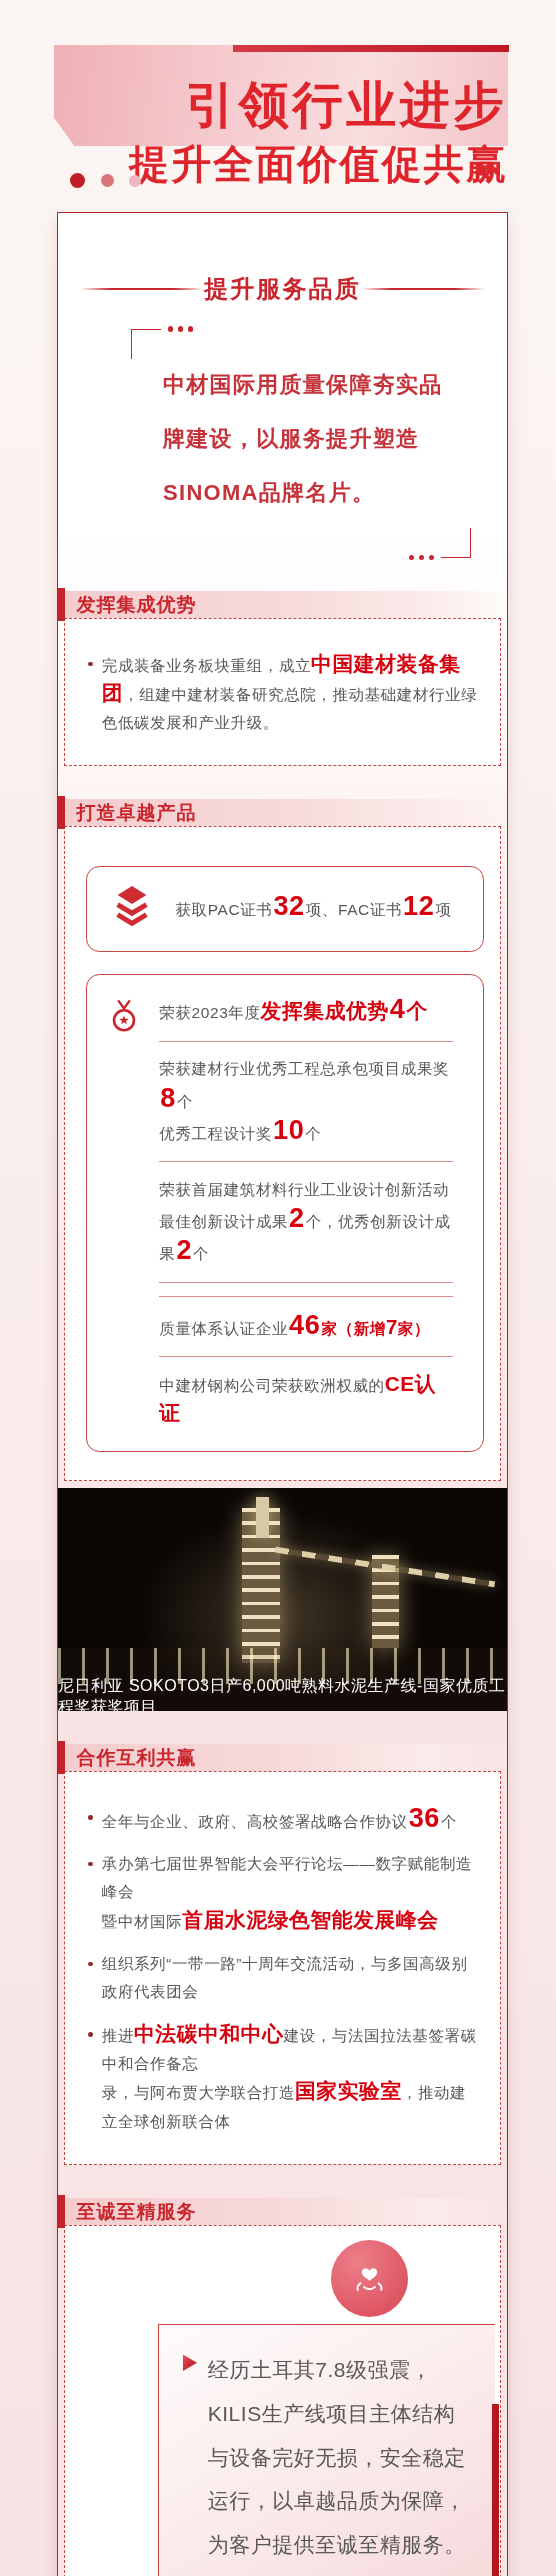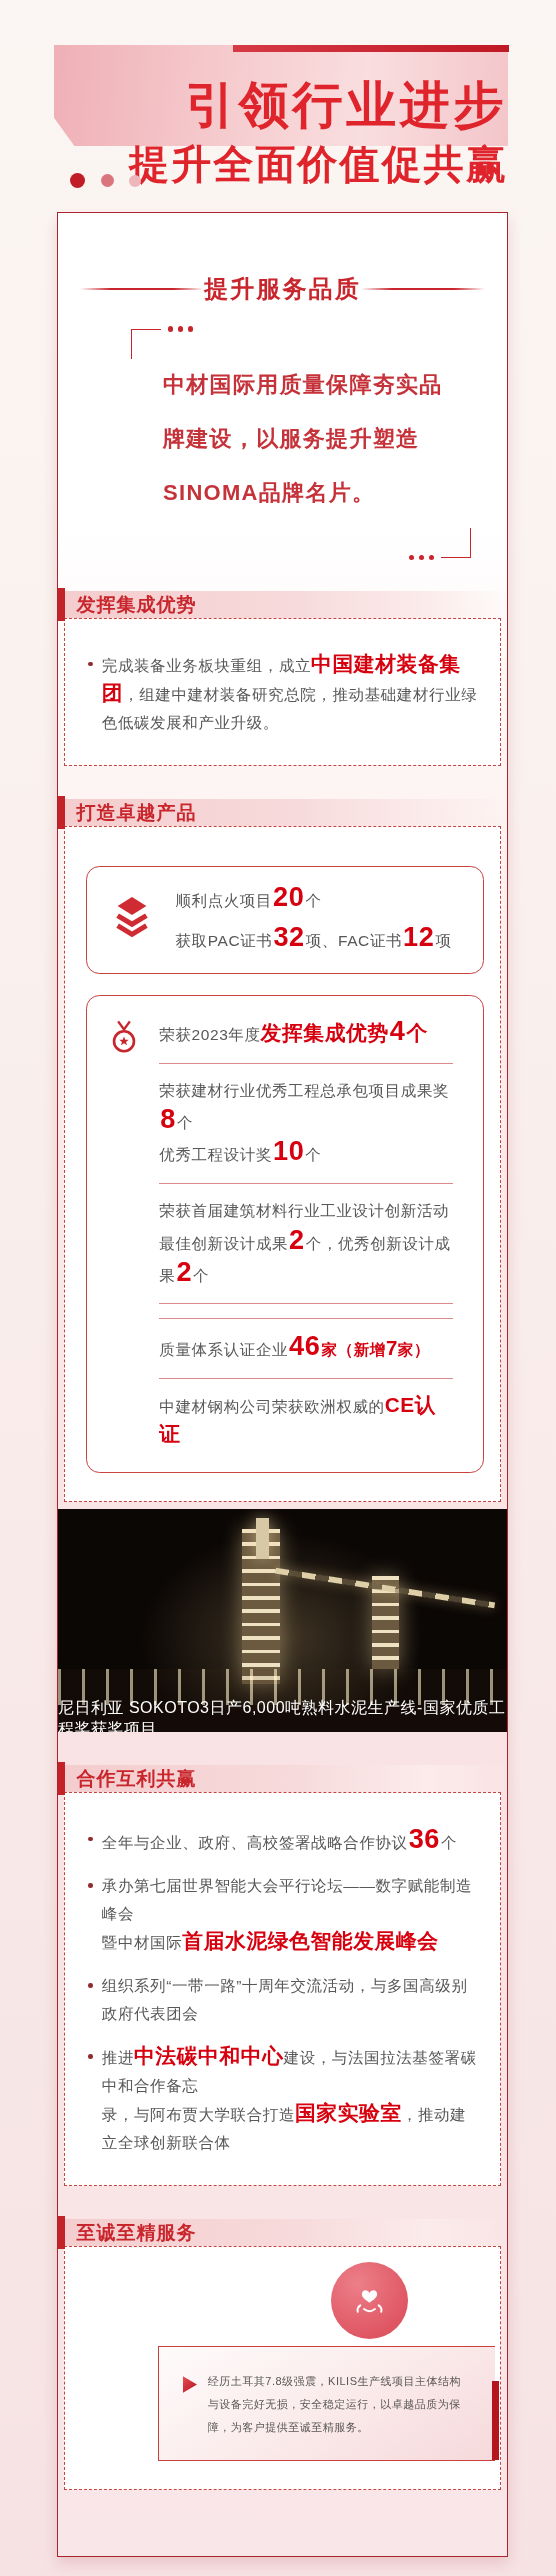--- a/index.html
+++ b/index.html
@@ -72,21 +72,21 @@
   .rcard.listcard{padding:20.6px 30px 21.6px 72px}
   .rcard.listcard .cicn{position:absolute;left:17.5px;top:23px}
   .divider{height:1px;background:#dd8a8e;margin:13.4px 0}
   .circ{width:77px;height:77px;border-radius:50%;
       background:radial-gradient(circle at 35% 28%,#ec7f89,#df5663 72%);
       display:flex;align-items:center;justify-content:center}
   .qframe{position:relative;margin-left:72px;width:337px;
       background:linear-gradient(150deg,#fefbfb 0%,#fbecec 48%,#f6d9db 100%);
       border:1px solid #c9403d;border-right:none;padding:23px 25px 21.6px 15.5px}
   .qframe .rbar{position:absolute;right:-3.6px;top:30%;width:6.7px;height:70%;background:#b5151c}
-  .qp{position:relative;padding-left:33px;font-size:11px;color:#595757;line-height:1.8;letter-spacing:0.5px}
+  .qp{position:relative;padding-left:33px;font-size:21px;color:#595757;line-height:1.8;letter-spacing:0.5px}
   .qp .tri{position:absolute;left:8.2px;top:6.2px;width:14px;height:16.5px;
       background:linear-gradient(135deg,#e85059,#b20f17);clip-path:polygon(0 0,100% 50%,0 100%)}
   .serv-wrap{position:relative;padding-top:81px}
   .serv-wrap>.circ{position:absolute;top:-3.1px;right:71px}
   .serv-wrap .qp{line-height:2.08}
 
   
   .photo1{position:relative;margin-top:7.2px;height:223px;background:#0b0705;overflow:hidden}
   .glow{position:absolute;left:18%;top:10%;width:64%;height:80%;
       background:radial-gradient(ellipse at 50% 60%,rgba(255,215,150,.22),rgba(255,215,150,0) 70%)}
@@ -162,21 +162,20 @@
 
       <div class="rcard ignite">
         <span class="icn">
           <svg width="46" height="49" viewBox="0 0 64 68">
             <polygon points="32,4 52,16.5 32,29 12,16.5" fill="#cf2b33"></polygon>
             <path d="M12 30 L32 42 L52 30" fill="none" stroke="#cf2b33" stroke-width="7"></path>
             <path d="M12 44 L32 56 L52 44" fill="none" stroke="#cf2b33" stroke-width="7"></path>
           </svg>
         </span>
         <div class="lines">
-          <p class="rich"><span class="sg n">顺利点火项目</span><span class="sg N">20</span><span class="sg n">个</span></p>
           <p class="rich"><span class="sg n">获取PAC证书</span><span class="sg N">32</span><span class="sg n">项、FAC证书</span><span class="sg N">12</span><span class="sg n">项</span></p>
         </div>
       </div>
 
       <div class="rcard listcard">
         <span class="cicn">
           <svg width="38" height="41" viewBox="0 0 64 70">
             <path d="M22 4 L32 18 L42 4" fill="none" stroke="#c9252c" stroke-width="4"></path>
             <circle cx="32" cy="38" r="17" fill="none" stroke="#c9252c" stroke-width="4.5"></circle>
             <polygon points="32,30 34.2,35.4 40,35.6 35.5,39.2 37,44.8 32,41.6 27,44.8 28.5,39.2 24,35.6 29.8,35.4" fill="#c9252c"></polygon>

